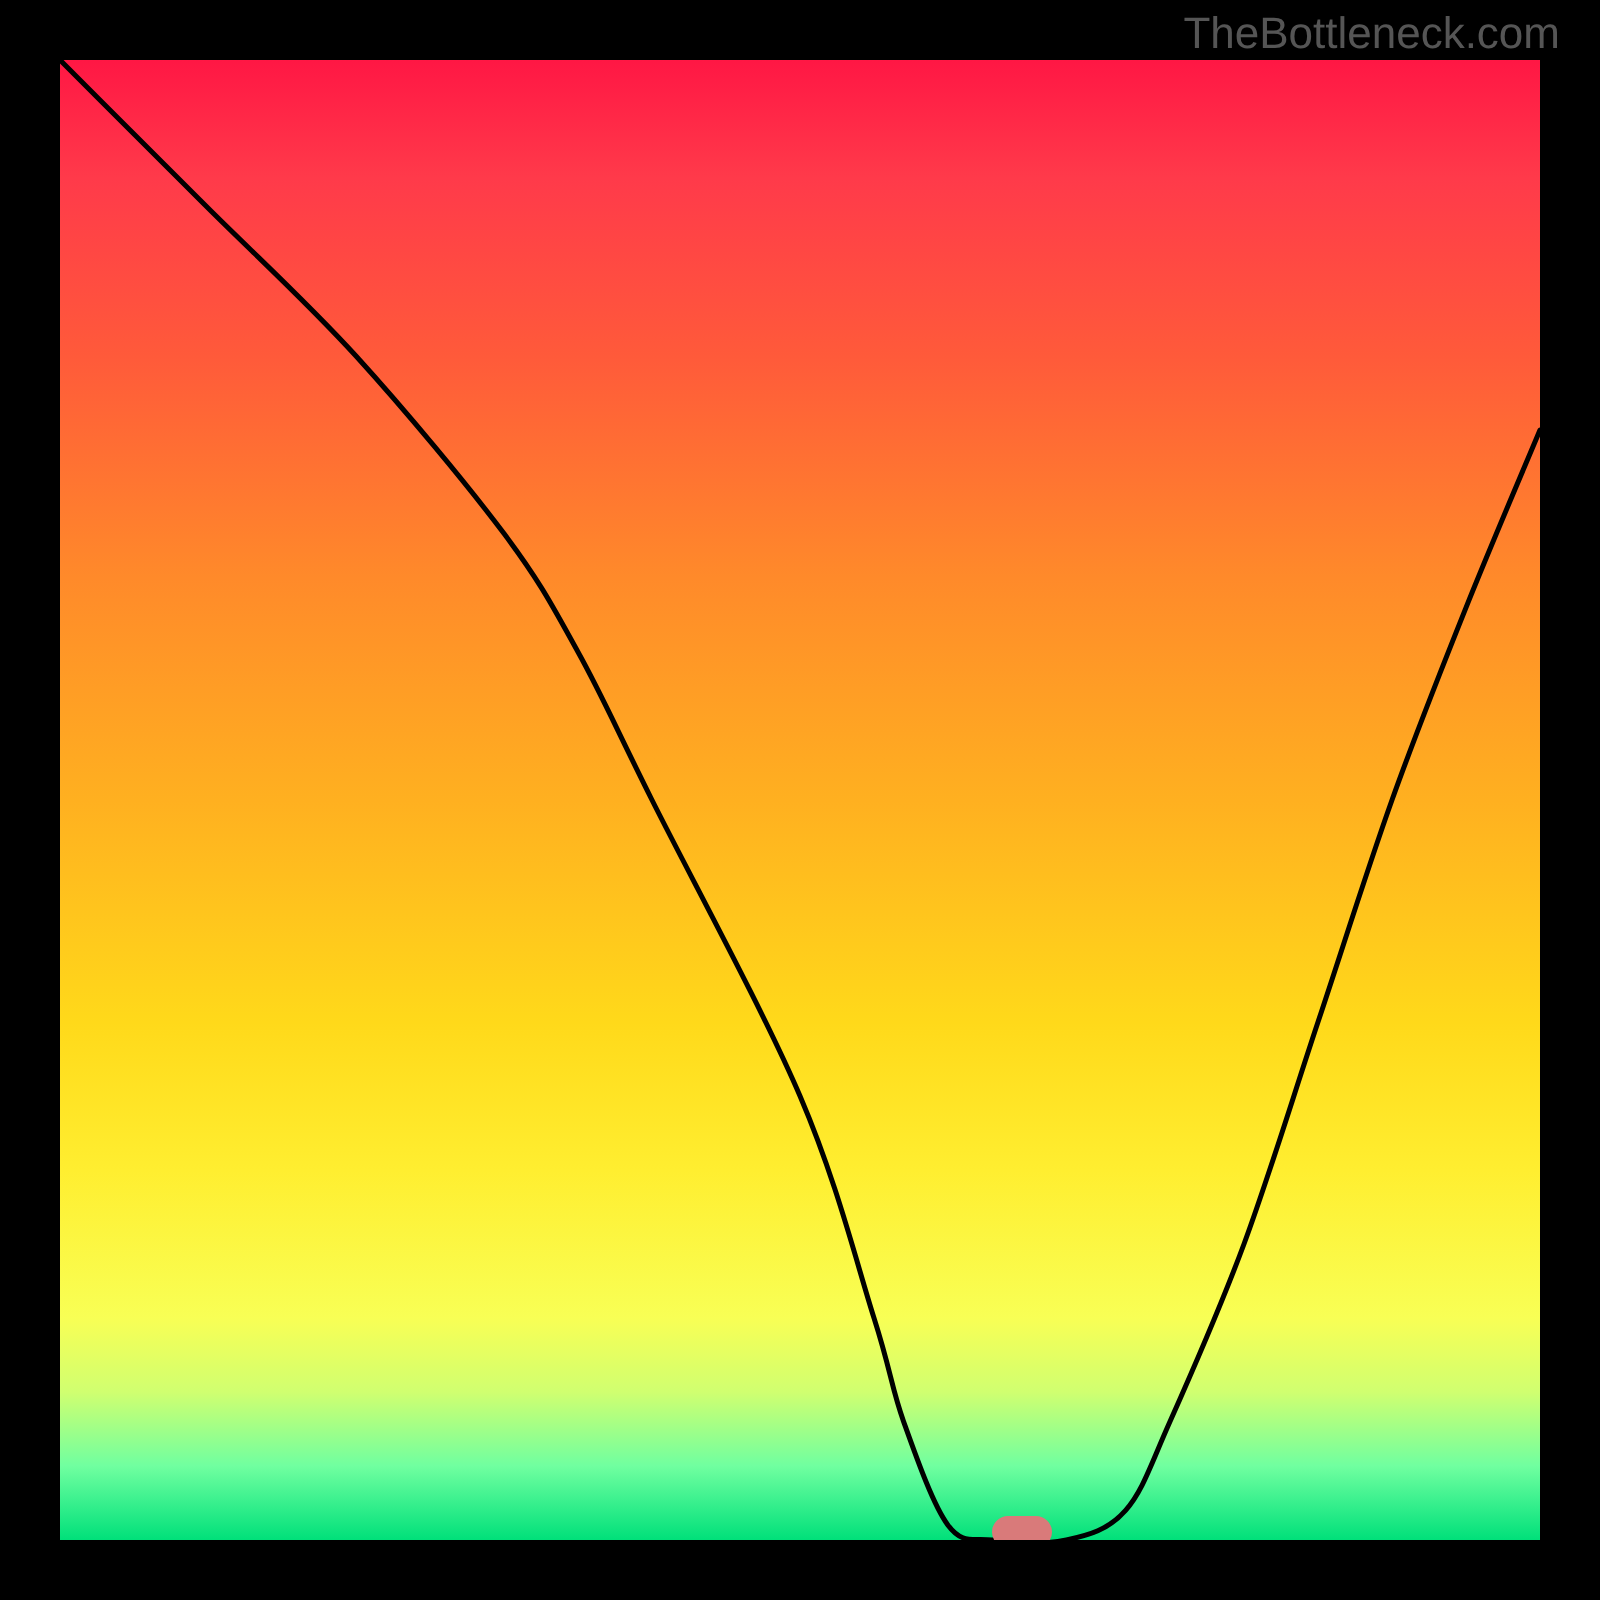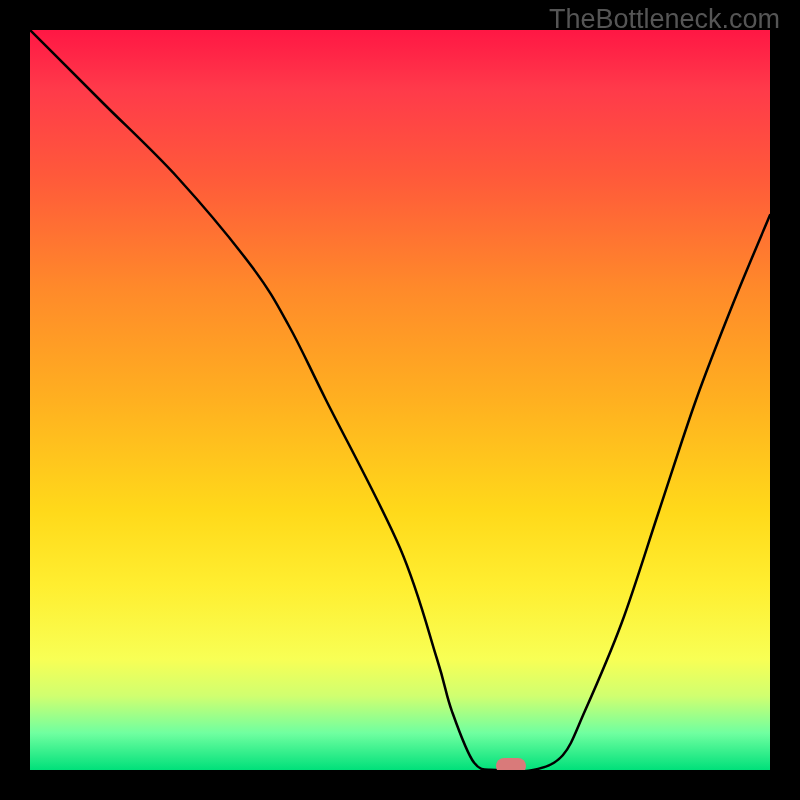--- a/index.html
+++ b/index.html
@@ -15,21 +15,21 @@
     position: relative;
     width: 800px;
     height: 800px;
     background: #000;
   }
   .watermark {
     position: absolute;
     top: 4px;
     right: 20px;
     color: #555;
-    font-size: 27px;
+    font-size: 22px;
     font-weight: 500;
     z-index: 5;
   }
   .plot-area {
     position: absolute;
     left: 30px;
     top: 30px;
     width: 740px;
     height: 740px;
     overflow: hidden;

